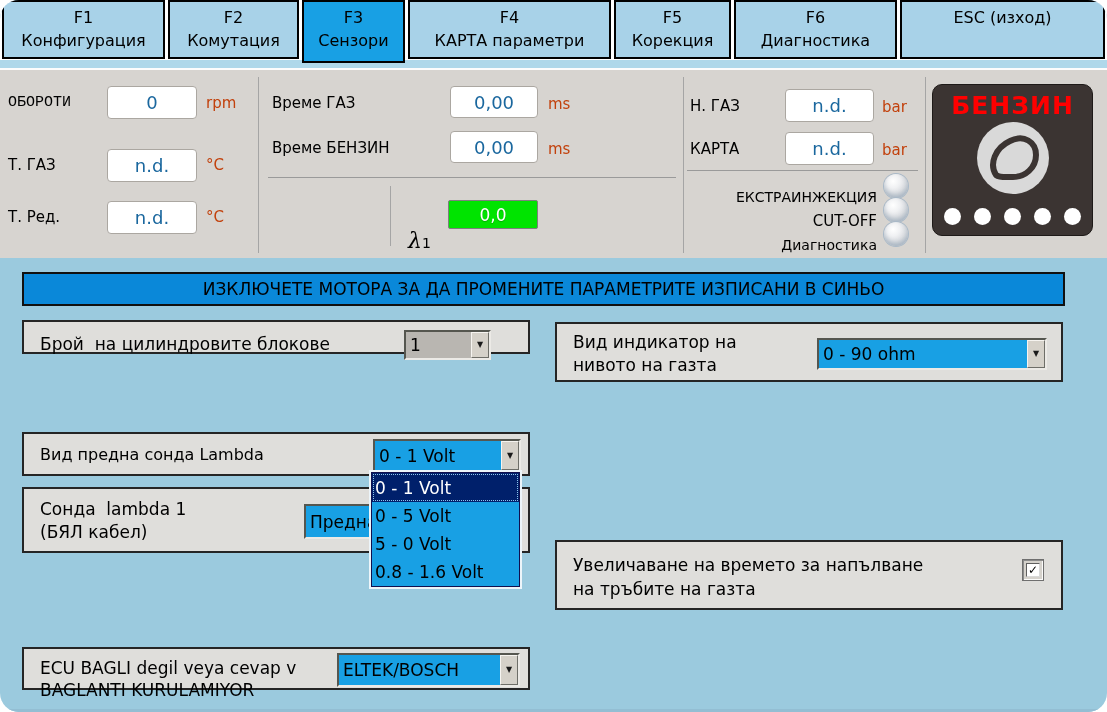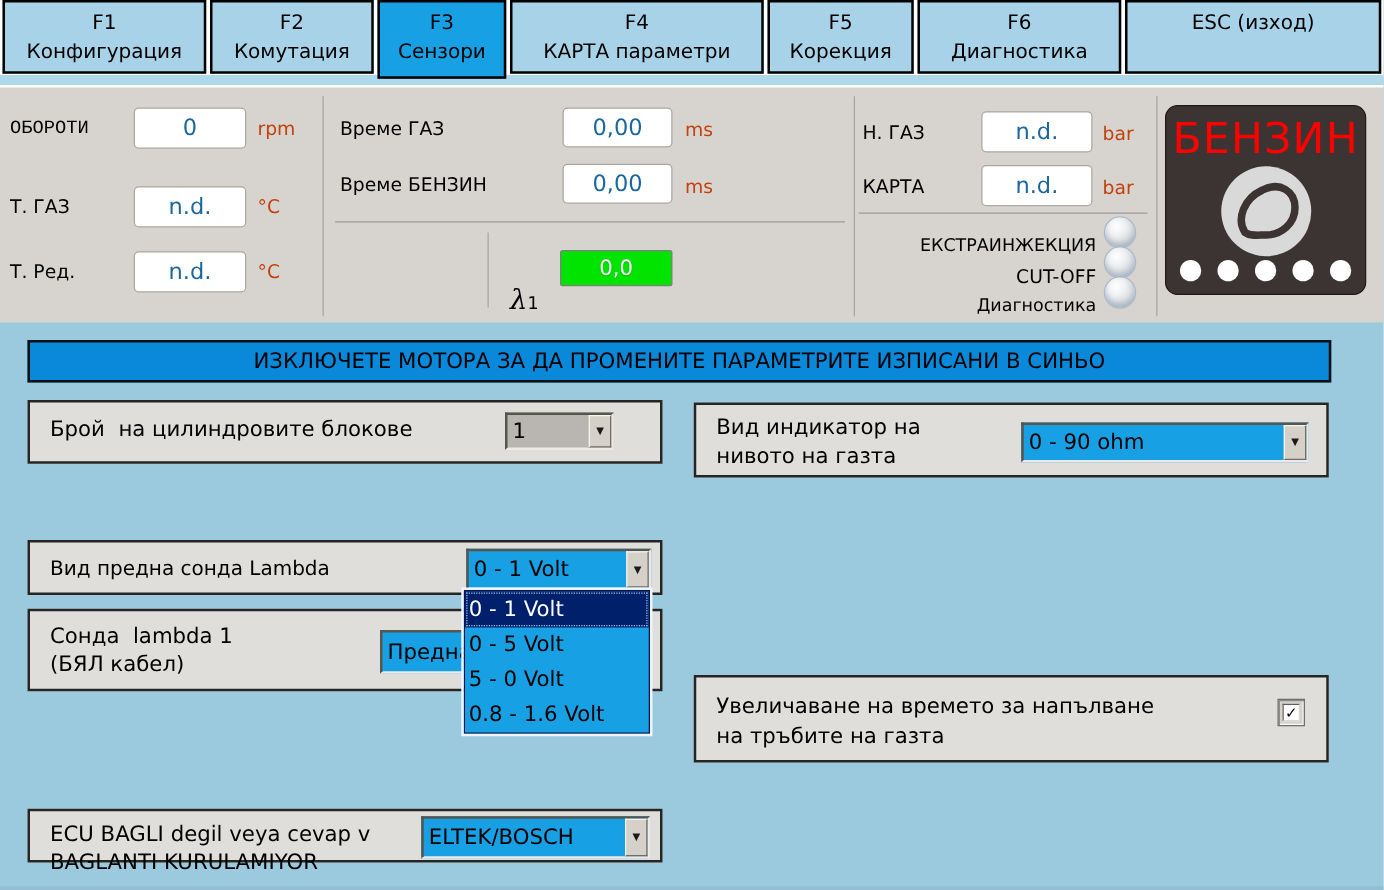--- a/index.html
+++ b/index.html
@@ -2,20 +2,21 @@
 <html><head>
 <meta charset="utf-8">
 <style>
   * { margin:0; padding:0; box-sizing:border-box; }
   html,body { width:1107px; height:712px; }
   #app {
     position:relative; width:1107px; height:712px; overflow:hidden;
     background:#9BCADE;
     font-family:"DejaVu Sans","Liberation Sans",sans-serif;
     color:#000;
+    border-radius:19px;
   }
   
   .tabbar { position:absolute; top:0; left:0; width:1107px; height:62px; background:#FFFFFF; }
   .tabstrip { position:absolute; top:60px; left:0; width:1107px; height:8px; background:#AFD8EA; }
   .tab {
     position:absolute; top:0; height:59px; background:#A8D2E8;
     border:2px solid #000; text-align:center; font-size:16px; line-height:1.45;
     padding-top:4px; z-index:2; cursor:pointer;
   }
   .tab.active { background:#18A0E4; height:63px; }
@@ -46,21 +47,21 @@
     width:24px; height:24px; border-radius:50%;
     background:radial-gradient(circle at 38% 30%, #FFFFFF 0%, #F0F1F3 30%, #D6D9DD 60%, #B7C1CB 100%);
     box-shadow:0 0 0 1px #A9B9C8, inset 0 -3px 4px rgba(110,135,160,.35);
   }
   
   .fuelbtn {
     position:absolute; left:932px; top:14px; width:161px; height:152px;
     background:#3B3432; border:1px solid #1E1A18; border-radius:10px; cursor:pointer;
     display:flex; flex-direction:column; align-items:center;
   }
-  .fuelbtn-title { margin-top:6px; color:#FF0000; font-size:34px; font-weight:normal; letter-spacing:1px; }
+  .fuelbtn-title { margin-top:6px; color:#FF0000; font-size:25px; font-weight:bold; letter-spacing:1px; }
   .fuel-icon { margin-top:1px; }
   .fuel-dots { position:absolute; bottom:10px; left:0; width:100%; display:flex; justify-content:center; gap:13px; }
   .fuel-dot { width:17px; height:17px; border-radius:50%; background:#FFFFFF; }
   
   .headerbar {
     position:absolute; left:22px; top:272px; width:1043px; height:34px;
     background:#0A88D9; border:2px solid #101010; color:#000;
     font-size:17px; display:flex; align-items:center; justify-content:center; white-space:nowrap;
   }
   .panel { position:absolute; background:#DFDEDB; border:2px solid #252525; }
@@ -208,21 +209,21 @@
         <span class="fuel-dot"></span>
         <span class="fuel-dot"></span>
         <span class="fuel-dot"></span>
         <span class="fuel-dot"></span>
       </div>
     </div>
   </div>
 
   <div class="headerbar">ИЗКЛЮЧЕТЕ МОТОРА ЗА ДА ПРОМЕНИТЕ ПАРАМЕТРИТЕ ИЗПИСАНИ В СИНЬО</div>
 
-  <div class="panel" style="left:22px;top:320px;width:508px;height:51px;text-align:center;">
+  <div class="panel" style="left:22px;top:320px;width:508px;height:34px;text-align:center;">
     <span class="plabel" style="left:16px;top:12px;">Брой  на цилиндровите блокове</span>
     <div class="combo gray" style="left:380px;top:8px;width:87px;height:30px;">
       <span class="combo-text">1</span>
       <span class="combo-btn">
           <span class="combo-arrow">▼</span>
         </span>
     </div>
   </div>
 
   <div class="panel" style="left:555px;top:322px;width:508px;height:60px;">

